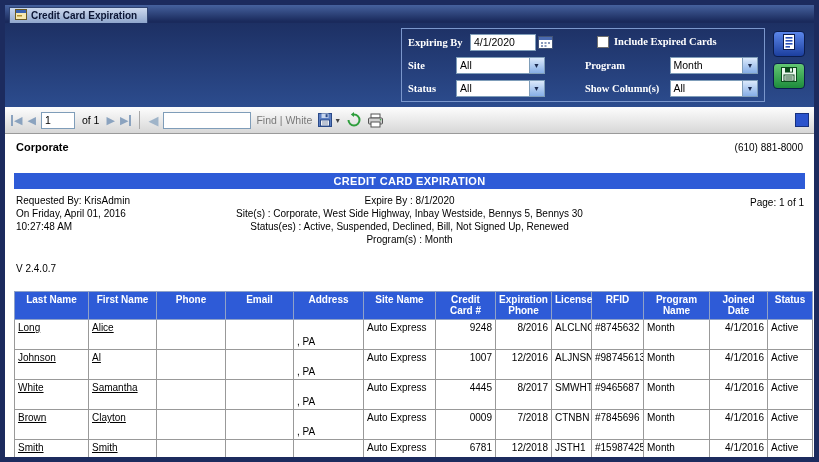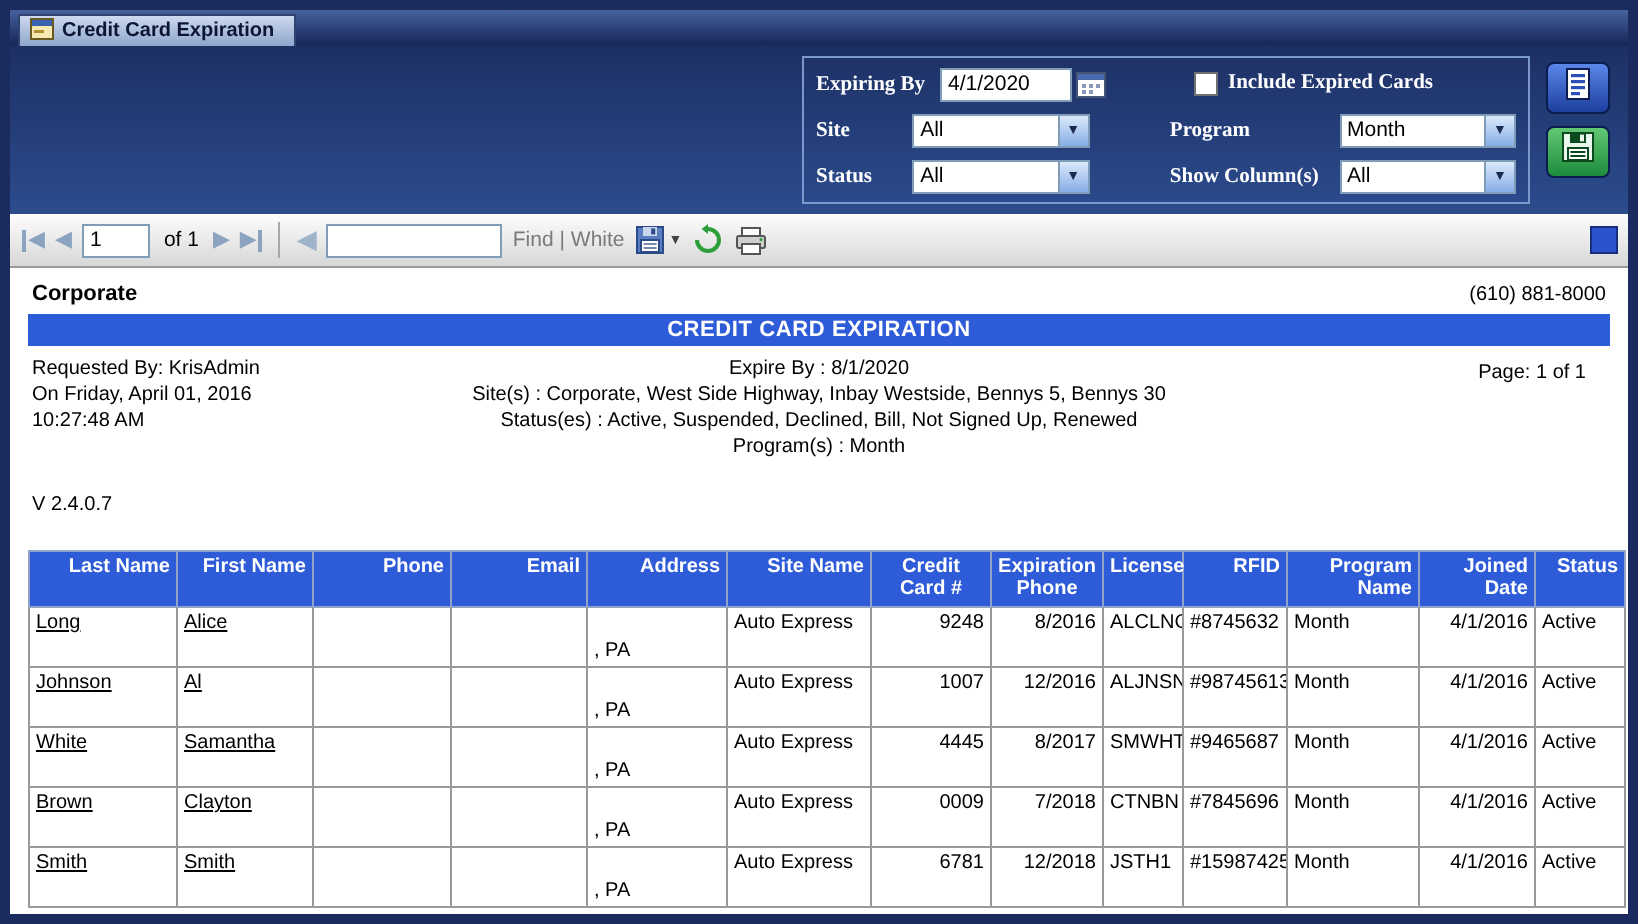--- a/index.html
+++ b/index.html
@@ -103,40 +103,40 @@
   .toolbar-corner {
     position: absolute; right: 5px; top: 6px;
     width: 14px; height: 14px;
     background: #2b53cc; border: 1px solid #16307f;
   }
   
   .report {
     flex: 1; background: #fff; padding: 5px 9px 0 9px;
     font-size: 10px; color: #000; overflow: hidden;
   }
-  .company-row { display: flex; justify-content: space-between; align-items: center; padding: 2px 2px 4px 2px; }
+  .company-row { display: flex; justify-content: space-between; align-items: center; padding: 2px 2px 20px 2px; }
   .company-name { font-weight: bold; font-size: 11px; }
   .company-phone { font-size: 10px; }
   .banner {
     background: #2e5bd7; color: #fff; font-weight: bold; font-size: 11px;
     text-align: center; height: 16px; line-height: 16px; letter-spacing: 0.3px;
   }
   .info-block { position: relative; margin-top: 4px; height: 58px; }
   .info-left { position: absolute; left: 2px; top: 1px; line-height: 13px; font-size: 10px; }
   .info-center { text-align: center; line-height: 13px; font-size: 10px; padding-top: 1px; }
-  .info-right { position: absolute; right: 12px; top: 4px; font-size: 10px; padding-left: 28px; }
+  .info-right { position: absolute; right: 1px; top: 4px; font-size: 10px; padding-left: 28px; }
   .version { margin: 12px 0 0 2px; font-size: 10px; }
   
   table.report-table {
     width: 100%; border-collapse: collapse; table-layout: fixed;
     margin-top: 17px; font-size: 10px;
   }
   .report-table th {
     background: #2e5bd7; color: #fff; font-weight: bold;
-    border: 1px solid #8fa2c8; text-align: right;
+    border: 1px solid #8fa2c8; text-align: center;
     padding: 2px 3px; vertical-align: top; height: 28px; font-size: 10px;
   }
   .report-table th.hd-center { text-align: center; }
   .report-table td {
     border: 1px solid #999; padding: 2px 3px; vertical-align: top; height: 30px;
     overflow: hidden; white-space: nowrap;
   }
   .report-table td.col-credit_card,
   .report-table td.col-expiration_date,
   .report-table td.col-joined_date { text-align: right; }

